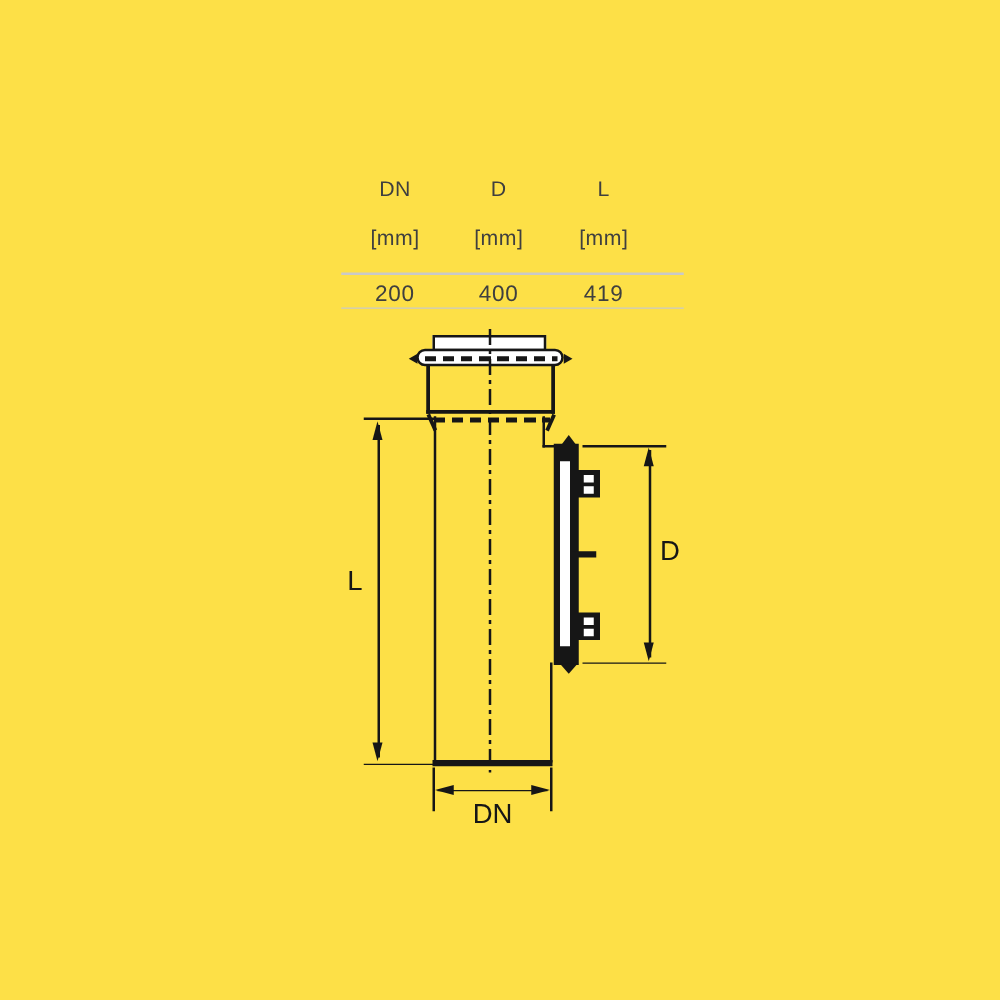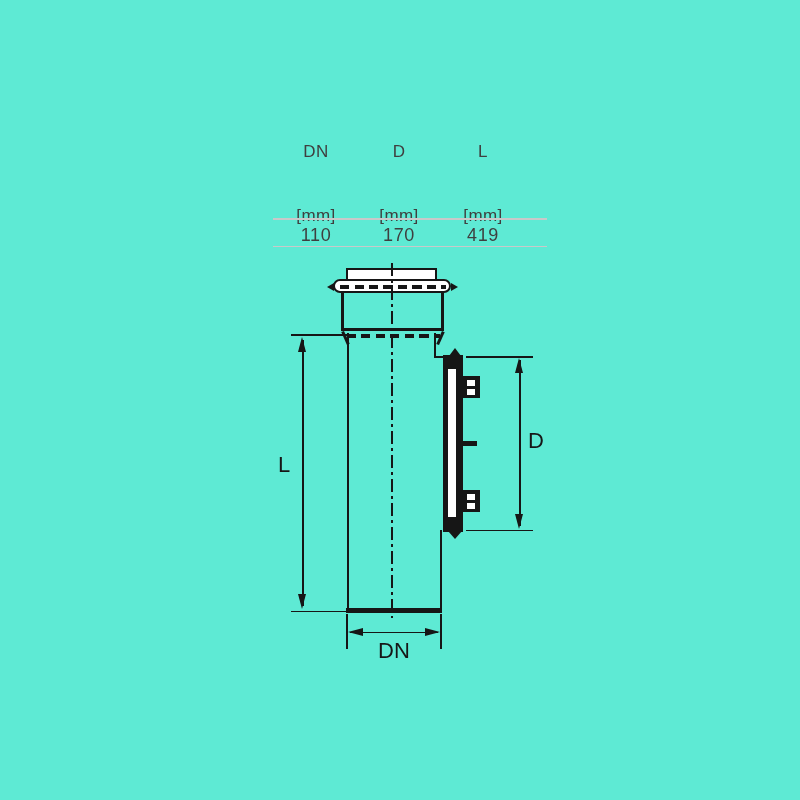--- a/index.html
+++ b/index.html
@@ -1,22 +1,22 @@
 <!DOCTYPE html>
 <html><head>
 <meta charset="utf-8">
 <style>
   html,body{margin:0;padding:0;background:#ffffff;width:800px;height:800px;overflow:hidden;}
-  .page{position:absolute;left:0;top:0;width:800px;height:800px;background:#5eead4;
+  .page{position:absolute;left:0;top:0;width:800px;height:800px;background:#fde047;
         font-family:"Liberation Sans",sans-serif;}
   .abs{position:absolute;}
   
   .tcell{position:absolute;width:84px;text-align:center;color:#3f3f3f;}
   .thead{font-size:17px;letter-spacing:0.4px;}
-  .tunit{font-size:17px;letter-spacing:0.4px;margin-top:25px;}
+  .tunit{font-size:17px;letter-spacing:0.4px;}
   .tval{font-size:18px;letter-spacing:0.6px;}
   .trule{position:absolute;height:1.5px;background:#c9c9c9;}
   
   .ink{background:#161616;}
   .vline{position:absolute;width:2.4px;background:#161616;}
   .hline{position:absolute;height:2.4px;background:#161616;}
   .thinv{position:absolute;width:1.9px;background:#161616;}
   .thinh{position:absolute;height:1.9px;background:#161616;}
   .outline{position:absolute;border:2.5px solid #161616;background:#ffffff;}
   .dashes{position:absolute;height:3.6px;
@@ -46,22 +46,22 @@
     <div class="tcell thead" style="left:274px;top:142px;">DN</div>
     <div class="tcell thead" style="left:357px;top:142px;">D</div>
     <div class="tcell thead" style="left:441px;top:142px;">L</div>
 
     <div class="tcell tunit" style="left:274px;top:181px;">[mm]</div>
     <div class="tcell tunit" style="left:357px;top:181px;">[mm]</div>
     <div class="tcell tunit" style="left:441px;top:181px;">[mm]</div>
 
     <div class="trule" style="left:273px;top:218px;width:274px;"></div>
 
-    <div class="tcell tval" style="left:274px;top:225px;">110</div>
-    <div class="tcell tval" style="left:357px;top:225px;">170</div>
+    <div class="tcell tval" style="left:274px;top:225px;">200</div>
+    <div class="tcell tval" style="left:357px;top:225px;">400</div>
     <div class="tcell tval" style="left:441px;top:225px;">419</div>
 
     <div class="trule" style="left:273px;top:245.5px;width:274px;"></div>
   </div>
 
   <div>
 
     <div class="outline" style="left:346px;top:268px;width:87px;height:9px;"></div>
 
     <div class="outline" style="left:333px;top:279px;width:114px;height:10px;border-radius:8px;"></div>

